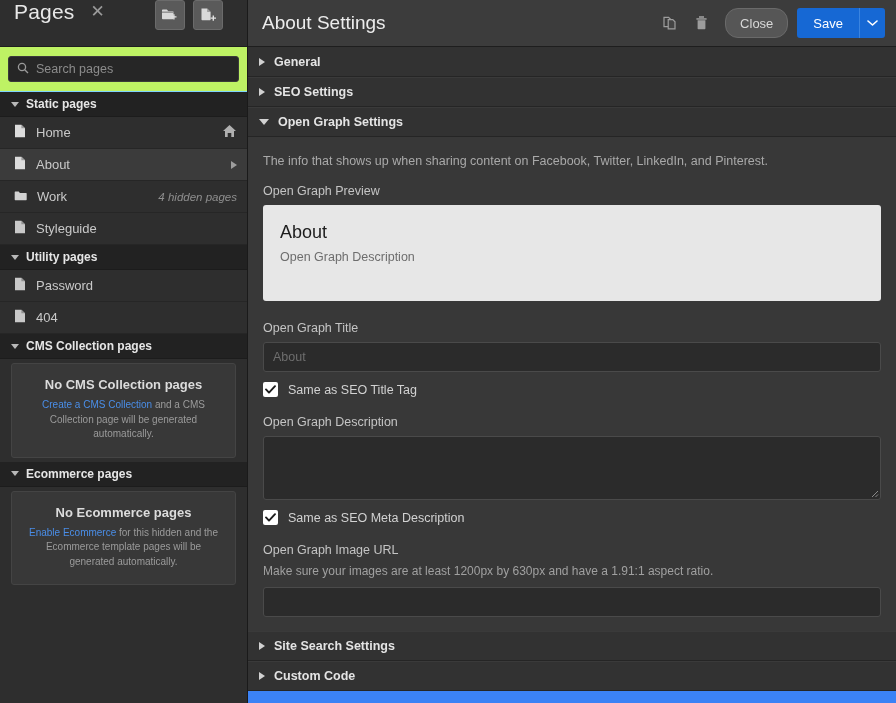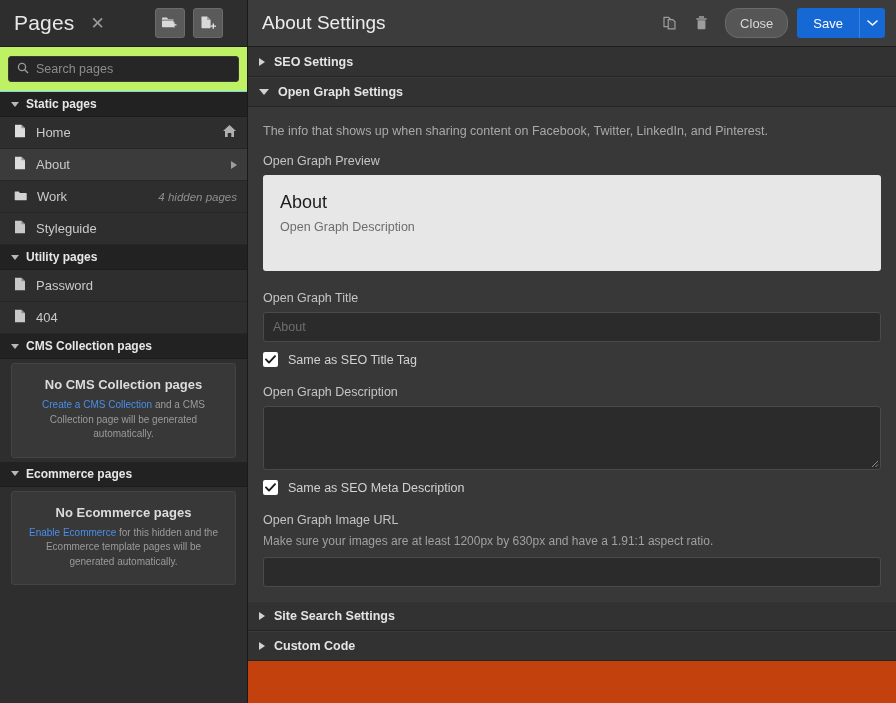--- a/index.html
+++ b/index.html
@@ -17,21 +17,21 @@
     width: 248px; height: 703px;
     background: #2e2e2e;
     border-right: 1px solid #1a1a1a;
     display: flex; flex-direction: column;
     overflow: hidden;
   }
   .sb-header {
     height: 47px; flex: 0 0 47px;
     background: #2e2e2e;
     border-bottom: 1px solid #1e1e1e;
-    display: flex; align-items: center;
+    display: flex; 
     padding: 0 24px 0 14px;
   }
   .sb-title {
     font-size: 21px; color: #e8e8e8; font-weight: 400;
     letter-spacing: .2px;
   }
   .sb-close {
     margin-left: 12px; width: 22px; height: 22px;
     display: flex; align-items: center; justify-content: center;
     color: #9a9a9a; font-size: 17px; line-height: 1; cursor: pointer;
@@ -98,21 +98,21 @@
   }
   .empty-card .ec-title {
     font-size: 13px; font-weight: bold; color: #dcdcdc; margin-bottom: 6px;
   }
   .empty-card .ec-body {
     font-size: 10px; color: #9b9b9b; line-height: 1.45;
   }
   .empty-card .ec-link { color: #4a8ee8; cursor: pointer; }
 
   
-  .main { flex: 1; height: 703px; display: flex; flex-direction: column; background: #c2410c; }
+  .main { flex: 1; height: 703px; display: flex; flex-direction: column; background: #3b82f6; }
   .main-header {
     height: 47px; flex: 0 0 47px;
     background: #3c3c3c;
     border-bottom: 1px solid #1e1e1e;
     display: flex; align-items: center;
     padding: 0 11px 0 14px; gap: 0;
   }
   .main-title { font-size: 19px; color: #ececec; flex: 1; }
   .hdr-icon {
     width: 28px; height: 28px; display: flex;
@@ -378,20 +378,24 @@
         <button class="btn-save-caret">
           <svg width="11" height="8" viewBox="0 0 11 8">
             <path d="M1 2l4.5 4L10 2" fill="none" stroke="#fff" stroke-width="1.6" stroke-linecap="round" stroke-linejoin="round"></path>
           </svg>
         </button>
       </div>
     </div>
 
     <div class="main-scroll">
 
+      <div class="acc-header">
+        <span class="tri-r"></span>
+        <span class="lbl">General</span>
+      </div>
 
       <div class="acc-header">
         <span class="tri-r"></span>
         <span class="lbl">SEO Settings</span>
       </div>
 
       <div class="acc-header">
         <span class="tri-d"></span>
         <span class="lbl">Open Graph Settings</span>
       </div>

